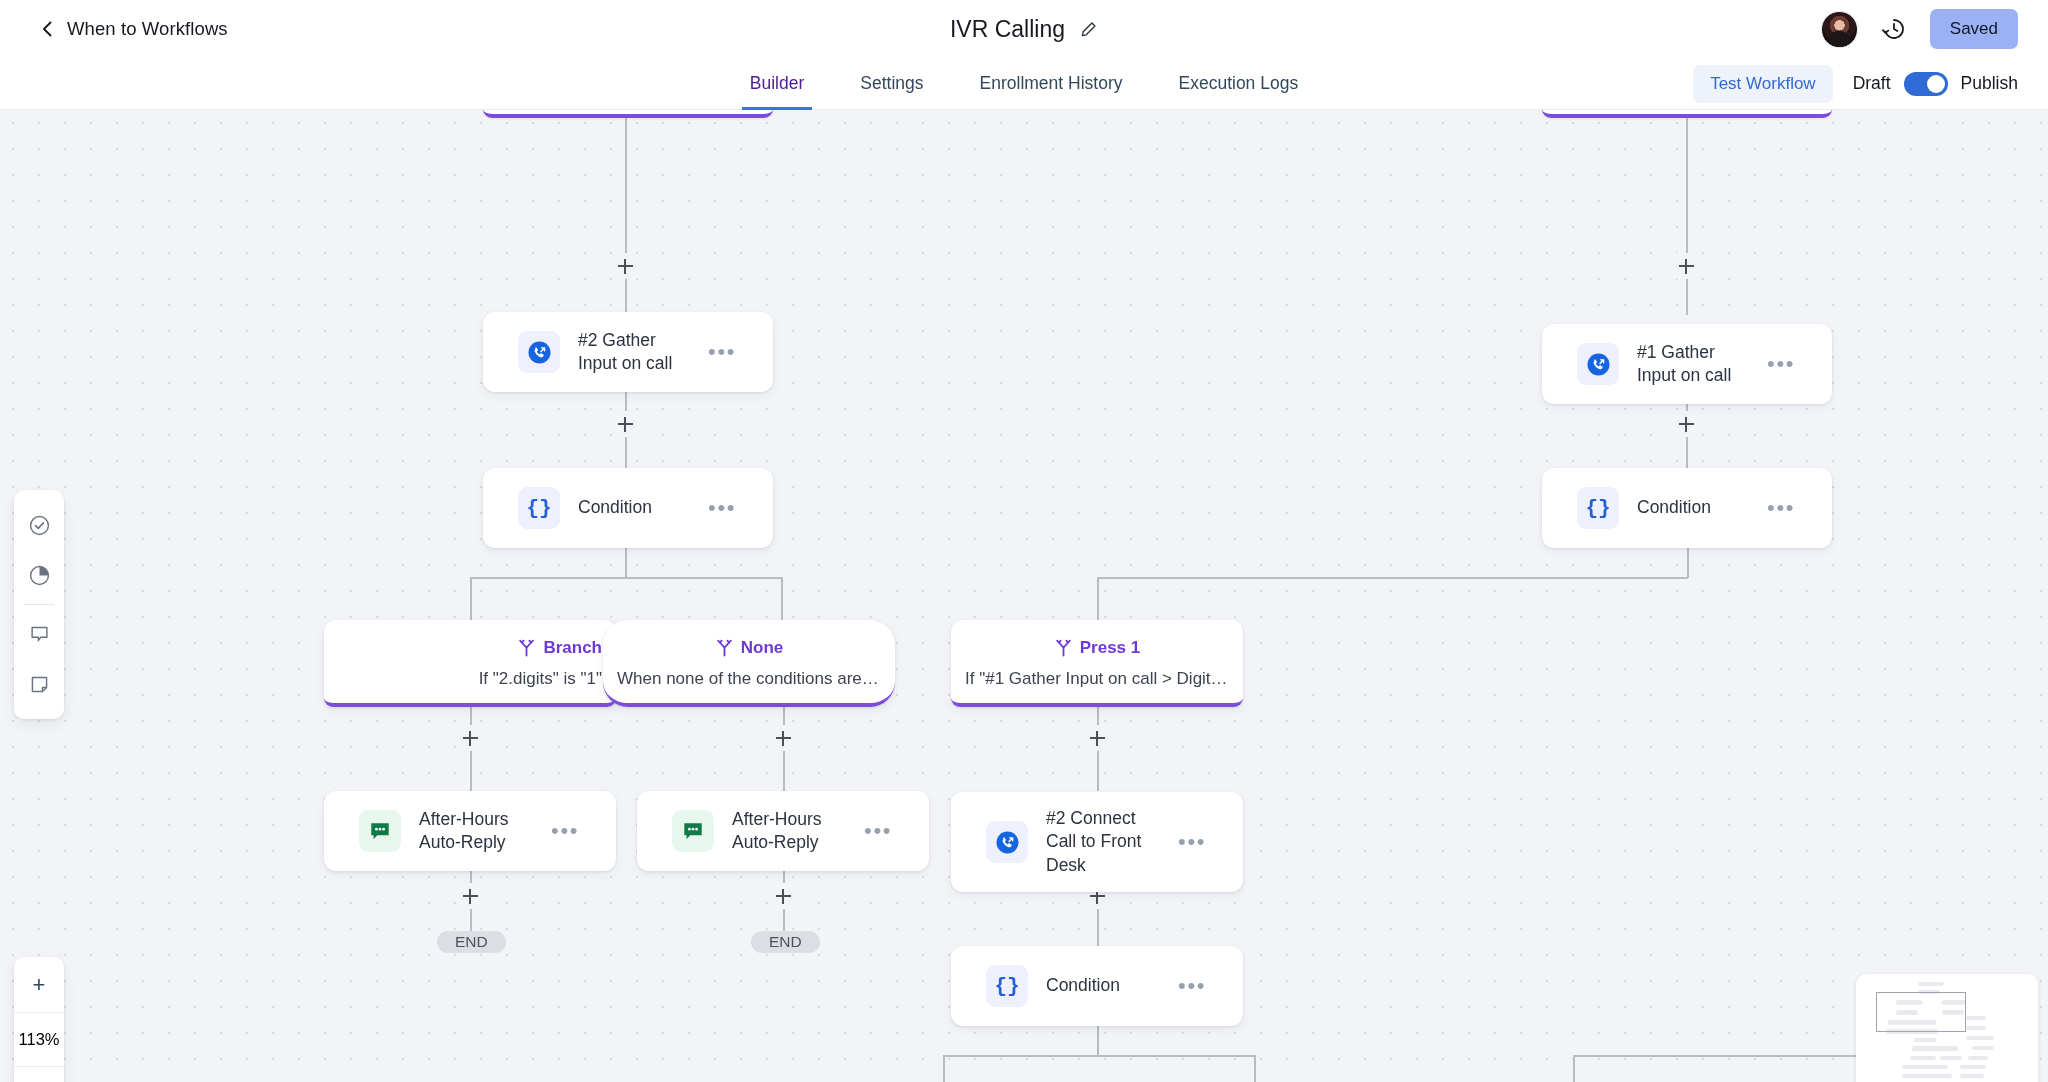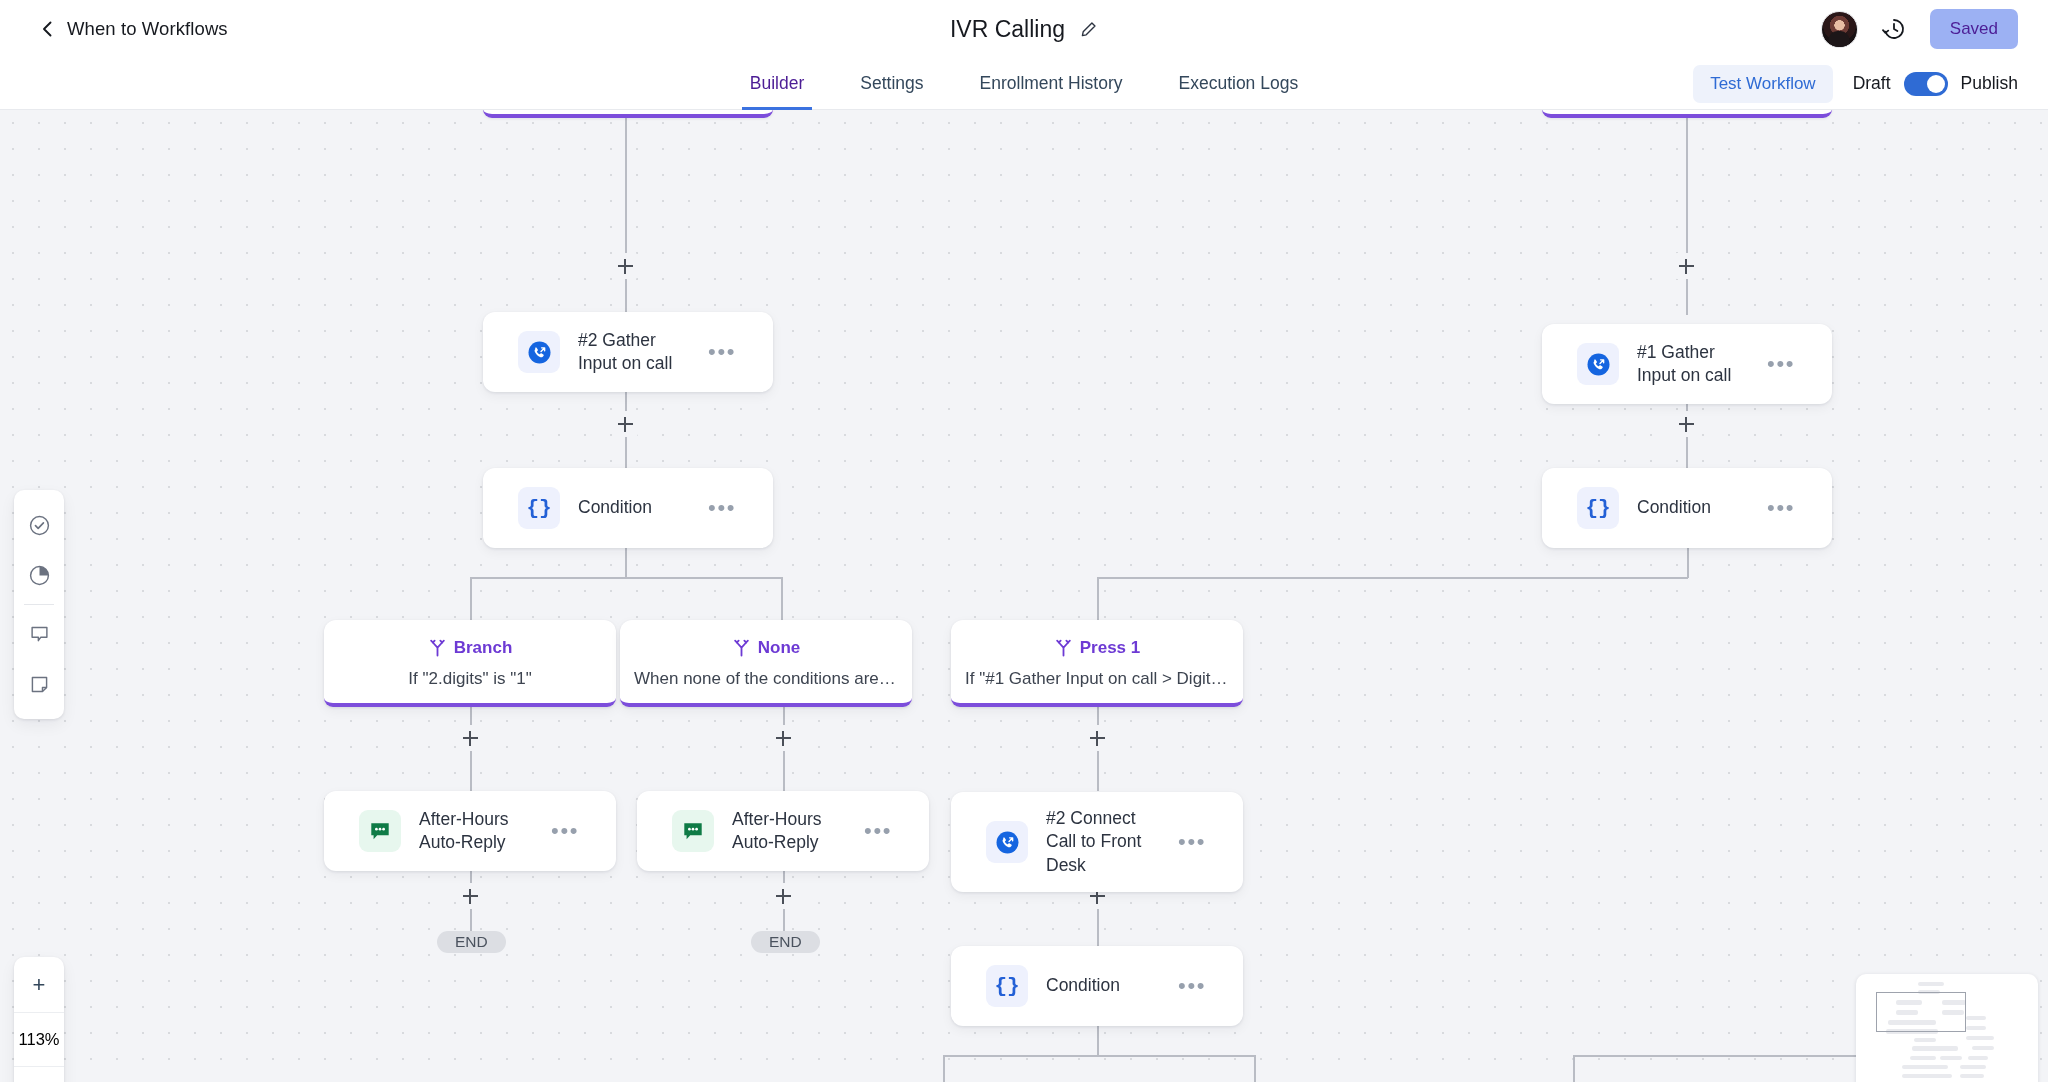--- a/index.html
+++ b/index.html
@@ -44,21 +44,21 @@
     position: relative; overflow: hidden;
   }
   .avatar::after {
     content: ""; position: absolute; left: 50%; top: 57%;
     transform: translateX(-50%);
     width: 21px; height: 22px; border-radius: 9px 9px 0 0;
     background: #1d1618;
   }
   .history-icon { width: 24px; height: 24px; cursor: pointer; }
   .saved-btn {
-    background: #9cb1f3; color: #4c1d95;
+    background: #9cb1f3; color: #0f172a;
     font-size: 17px; font-weight: 500;
     border: none; border-radius: 7px;
     padding: 10px 20px; cursor: default;
   }
 
   
   .tabbar {
     position: absolute; top: 58px; left: 0; width: 2048px; height: 52px;
     background: #ffffff; border-bottom: 1px solid #e8eaee;
     z-index: 40;
@@ -312,32 +312,32 @@
 
     <div class="vline" style="left:625px; top:438px; height:30px;"></div>
     <div class="hline" style="left:470px; top:467px; width:311px;"></div>
     <div class="vline" style="left:470px; top:467px; height:44px;"></div>
     <div class="vline" style="left:781px; top:467px; height:44px;"></div>
 
     <div class="vline" style="left:1687px; top:438px; height:30px;"></div>
     <div class="hline" style="left:1097px; top:467px; width:591px;"></div>
     <div class="vline" style="left:1097px; top:467px; height:44px;"></div>
 
-    <div class="branch" style="left:324px; top:510px; width:292px; height:87px;">
+    <div class="branch" style="left:324px; top:510px; width:292px; height:87px;align-items:flex-end;">
       <div class="branch-head">
         <svg class="fork-icon" viewBox="0 0 20 20">
           <path d="M10 18V9.6M10 9.6 5.1 4.2M10 9.6l4.9-5.4" fill="none" stroke="#6d3ad4" stroke-width="1.9" stroke-linecap="round" stroke-linejoin="round"></path>
           <path d="M3.3 2.2 5.1 4.2 7 2.3M13 2.3l1.9 1.9 1.8-2" fill="none" stroke="#6d3ad4" stroke-width="1.9" stroke-linecap="round" stroke-linejoin="round"></path>
         </svg>
         <span>Branch</span>
       </div>
       <div class="branch-sub">If "2.digits" is "1"</div>
     </div>
 
-    <div class="branch" style="left:620px; top:510px; width:292px; height:87px;">
+    <div class="branch" style="left:603px; top:510px; width:292px; height:87px;border-radius:25px;">
       <div class="branch-head">
         <svg class="fork-icon" viewBox="0 0 20 20">
           <path d="M10 18V9.6M10 9.6 5.1 4.2M10 9.6l4.9-5.4" fill="none" stroke="#6d3ad4" stroke-width="1.9" stroke-linecap="round" stroke-linejoin="round"></path>
           <path d="M3.3 2.2 5.1 4.2 7 2.3M13 2.3l1.9 1.9 1.8-2" fill="none" stroke="#6d3ad4" stroke-width="1.9" stroke-linecap="round" stroke-linejoin="round"></path>
         </svg>
         <span>None</span>
       </div>
       <div class="branch-sub">When none of the conditions are met</div>
     </div>
 

